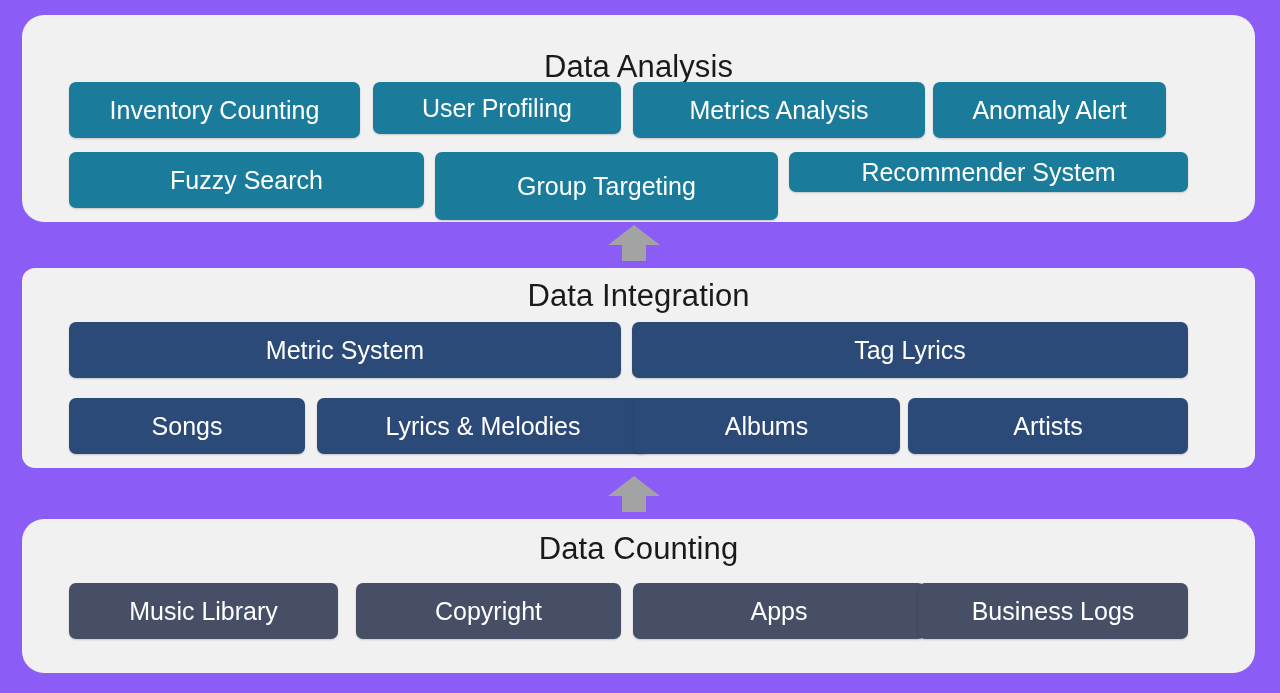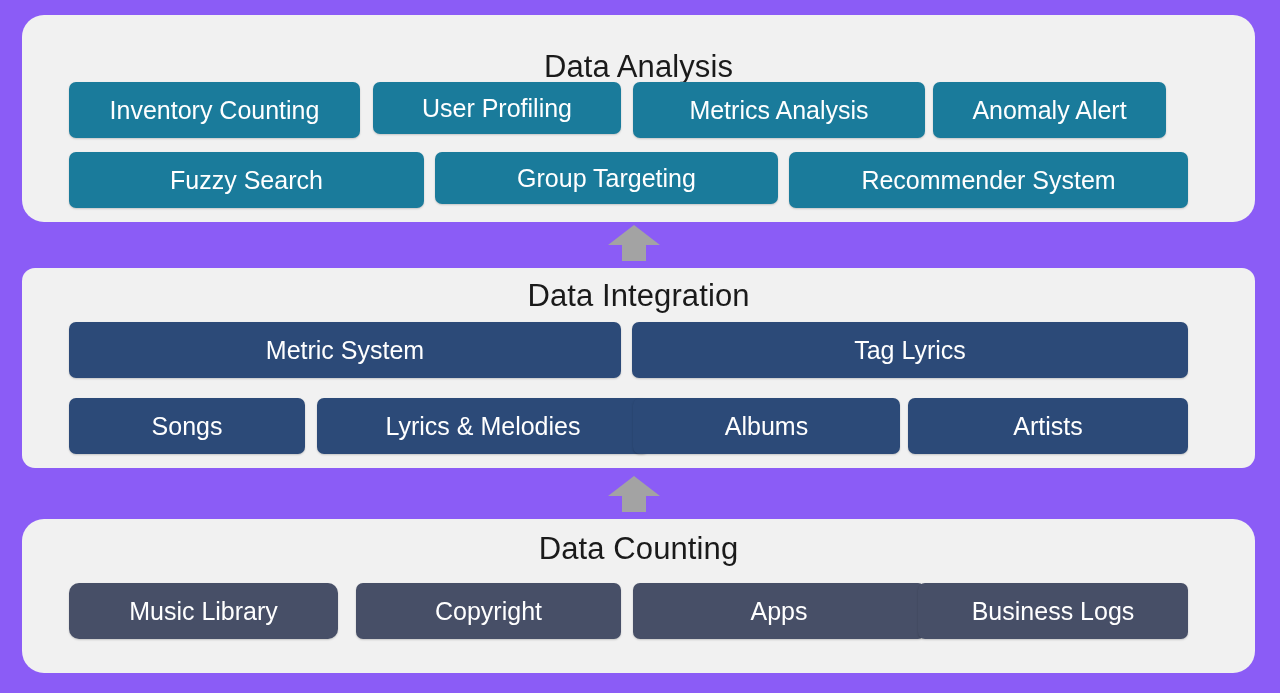--- a/index.html
+++ b/index.html
@@ -89,22 +89,22 @@
 
   <div class="panel" id="panel-analysis">
     <div class="panel-title">Data Analysis</div>
 
     <div class="node teal" style="left:47px;  top:67px;  width:291px; height:56px;">Inventory Counting</div>
     <div class="node teal" style="left:351px; top:67px;  width:248px; height:52px;">User Profiling</div>
     <div class="node teal" style="left:611px; top:67px;  width:292px; height:56px;">Metrics Analysis</div>
     <div class="node teal" style="left:911px; top:67px;  width:233px; height:56px;">Anomaly Alert</div>
 
     <div class="node teal" style="left:47px;  top:137px; width:355px; height:56px;">Fuzzy Search</div>
-    <div class="node teal" style="left:413px; top:137px; width:343px; height:52px;">Group Targeting</div>
-    <div class="node teal" style="left:767px; top:137px; width:399px; height:56px;">Recommender System</div>
+    <div class="node teal" style="left:413px; top:137px; width:343px; height:68px;">Group Targeting</div>
+    <div class="node teal" style="left:767px; top:137px; width:399px; height:40px;">Recommender System</div>
   </div>
 
   <div class="arrow-up" id="arrow-analysis-integration">
     <svg viewBox="0 0 54 38" xmlns="http://www.w3.org/2000/svg" aria-hidden="true">
       <polygon points="27,1 53,21 39,21 39,37 15,37 15,21 1,21" fill="#a3a3a3"></polygon>
     </svg>
   </div>
 
   <div class="panel" id="panel-integration">
     <div class="panel-title">Data Integration</div>
@@ -120,19 +120,19 @@
 
   <div class="arrow-up" id="arrow-integration-pooling">
     <svg viewBox="0 0 54 38" xmlns="http://www.w3.org/2000/svg" aria-hidden="true">
       <polygon points="27,1 53,21 39,21 39,37 15,37 15,21 1,21" fill="#a3a3a3"></polygon>
     </svg>
   </div>
 
   <div class="panel" id="panel-pooling">
     <div class="panel-title">Data Counting</div>
 
-    <div class="node slate" style="left:47px;  top:64px; width:269px; height:56px;border-radius:10px;">Music Library</div>
+    <div class="node slate" style="left:47px;  top:64px; width:269px; height:56px;">Music Library</div>
     <div class="node slate" style="left:334px; top:64px; width:265px; height:56px;">Copyright</div>
     <div class="node slate" style="left:611px; top:64px; width:292px; height:56px;">Apps</div>
     <div class="node slate" style="left:896px; top:64px; width:270px; height:56px;">Business Logs</div>
   </div>
 
 </div>
 
 </body></html>

